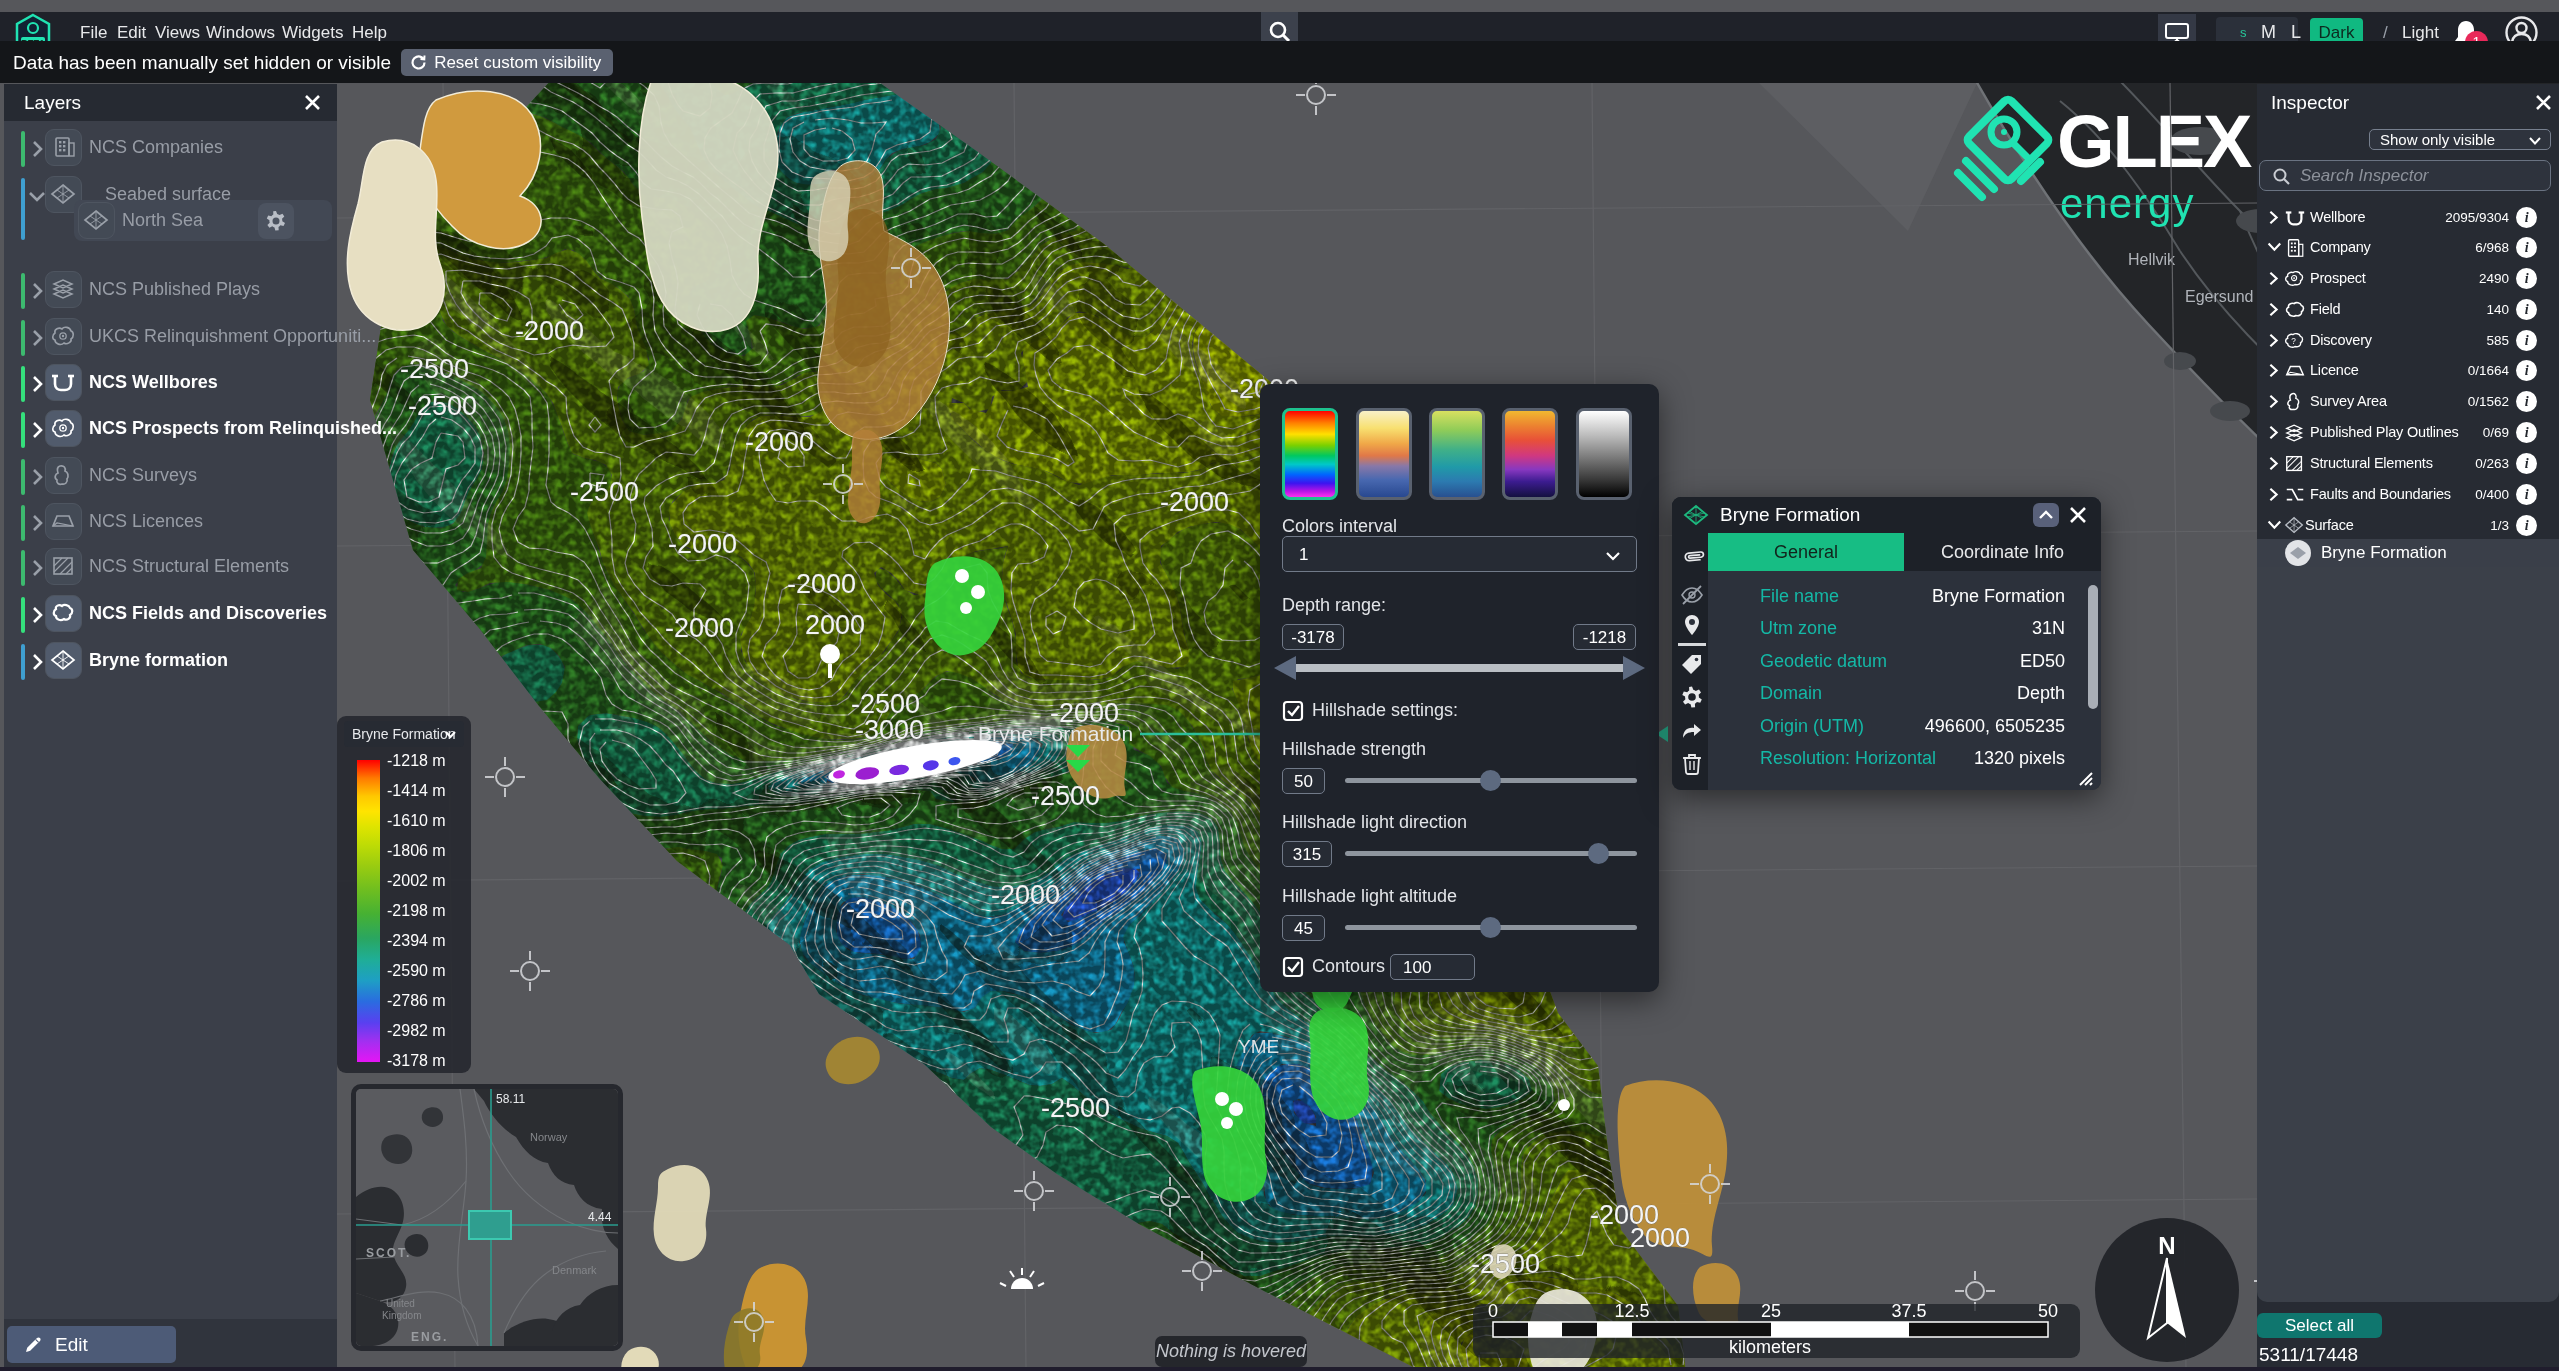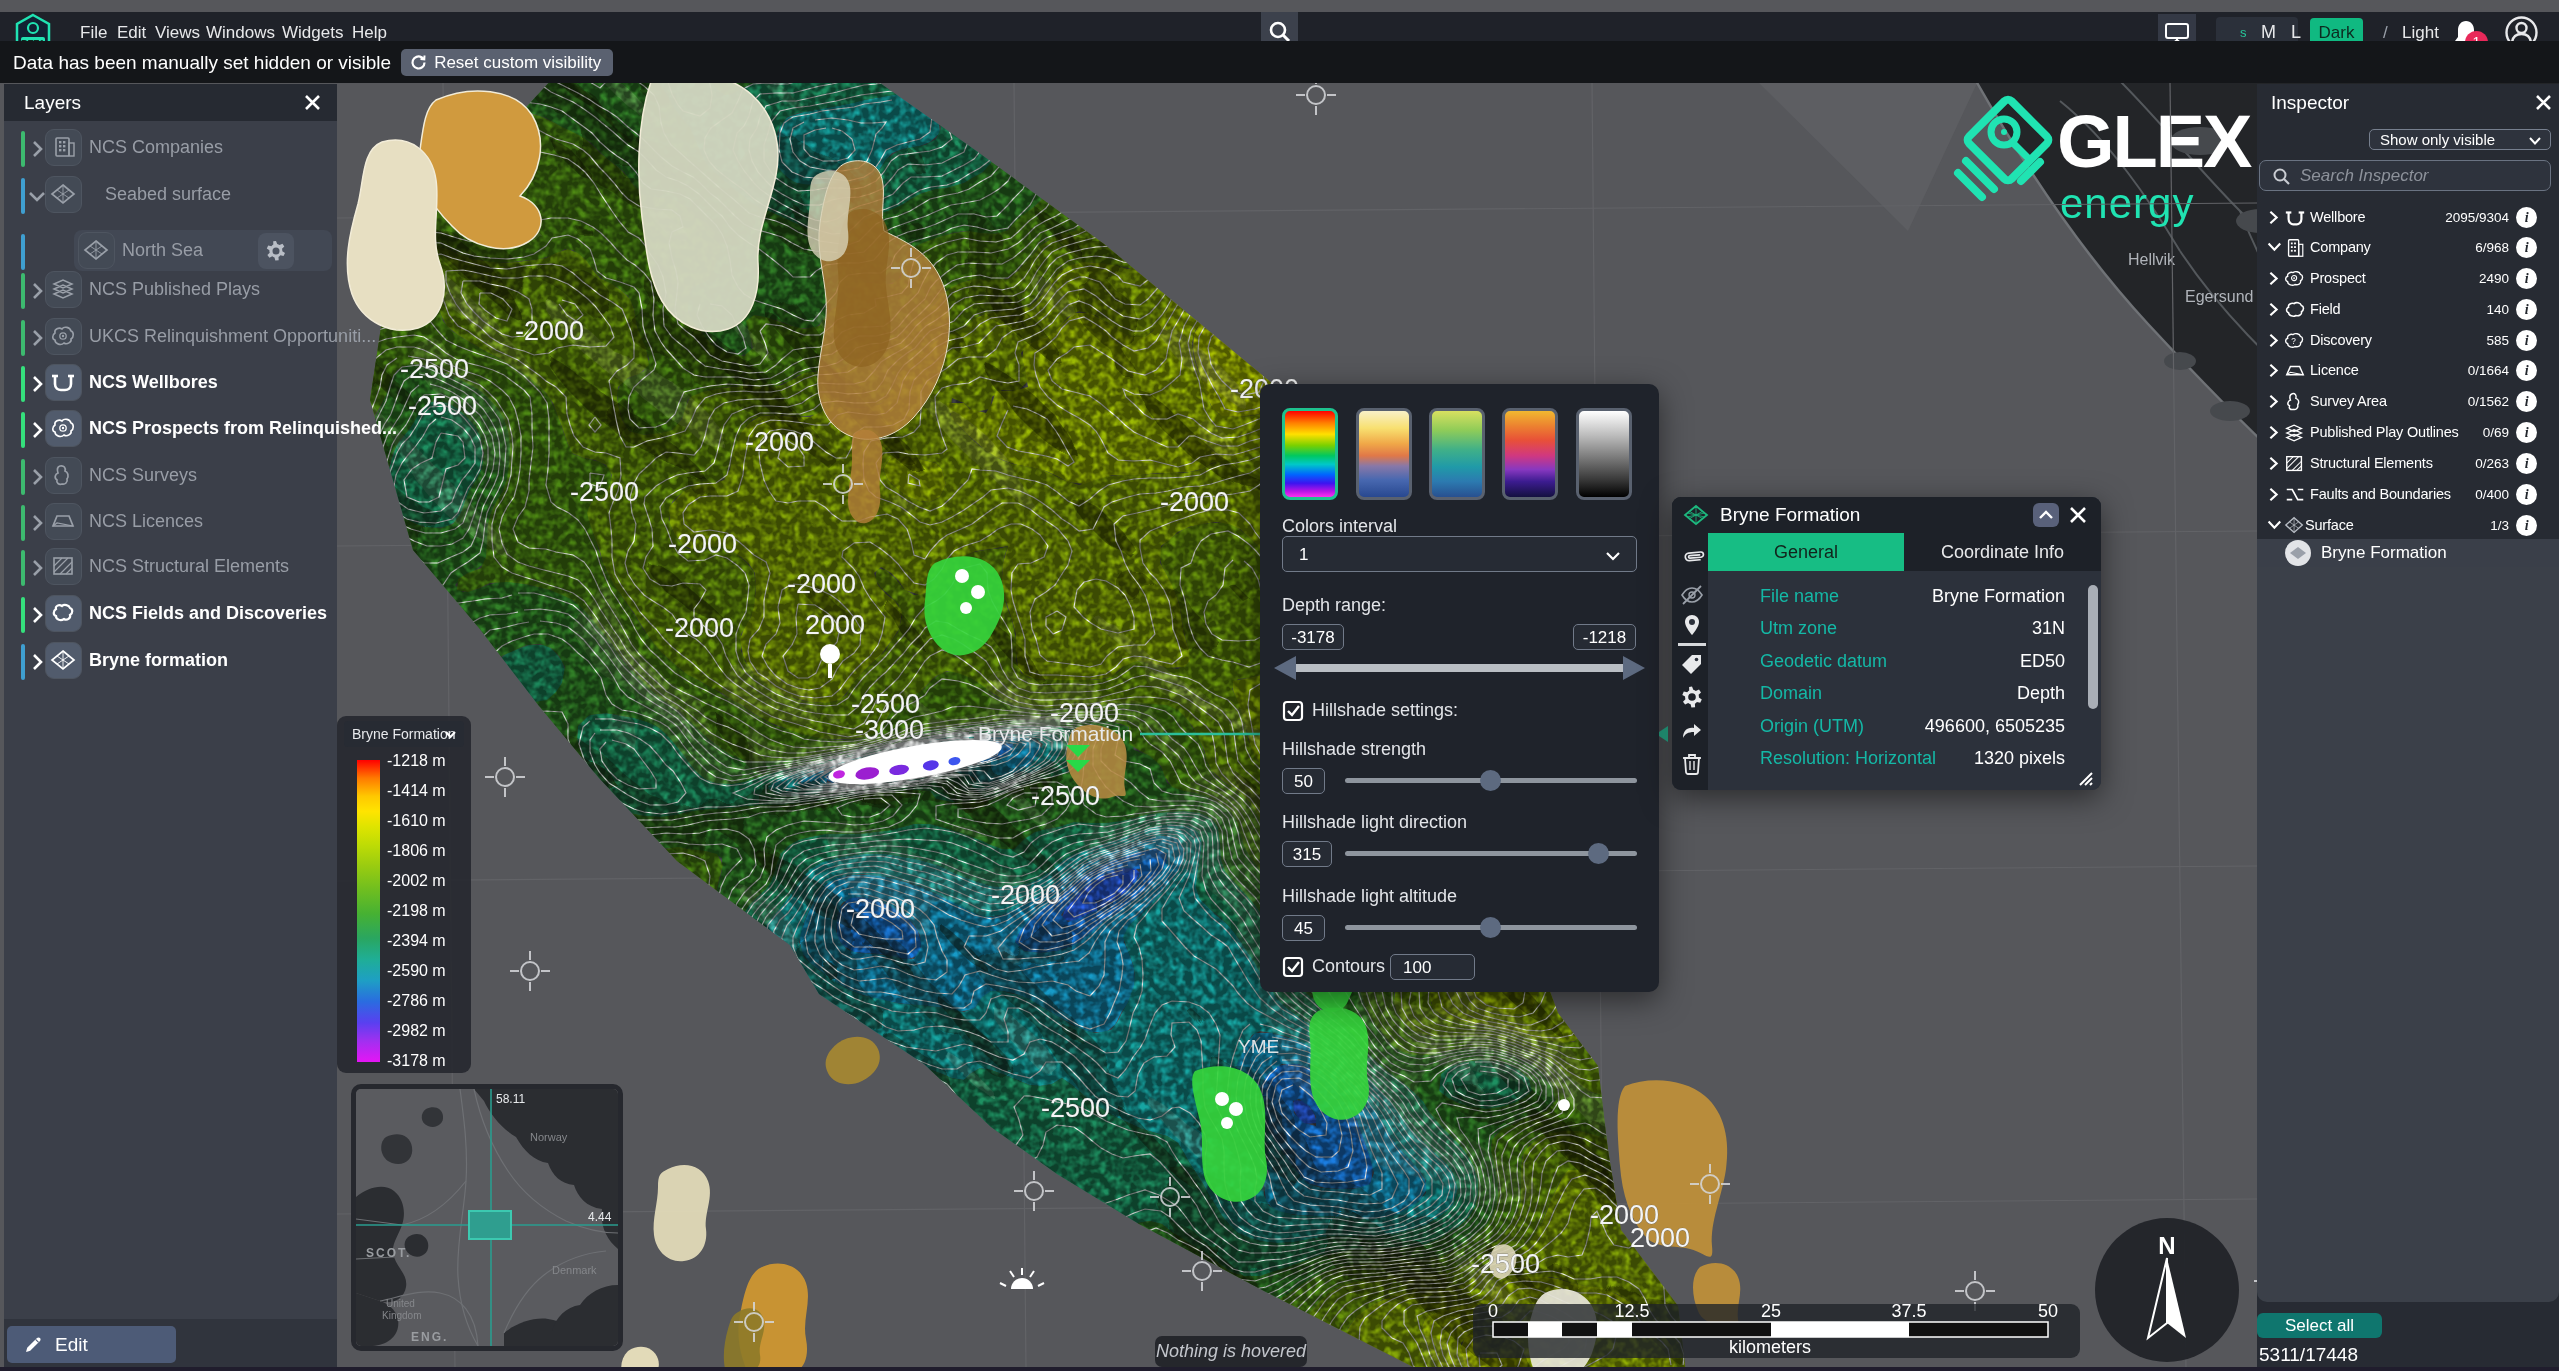--- a/index.html
+++ b/index.html
@@ -394,21 +394,21 @@
         <path d="M4,8 L11,15 L18,8" fill="none" stroke="#9aa0a9" stroke-width="2.6"></path>
       </svg>
       <div class="libox" style="left:41px;">
         <svg style="position:absolute;left:4px;top:4px;" width="26" height="26" viewBox="0 0 26 26">
           <path d="M13,4 L24,13 L13,22 L2,13 Z" fill="none" stroke="#9aa0a9" stroke-width="1.7"></path>
           <path d="M7,9 L19,17 M19,9 L7,17 M13,4 L13,22" stroke="#9aa0a9" stroke-width="0.9"></path>
         </svg>
       </div>
       <div class="ltext" style="left:85px;margin-left:16px;">Seabed surface</div>
     </div>
-    <div class="lrow" style="top:146px;padding-left:25px;">
+    <div class="lrow" style="top:116px;padding-left:25px;">
       <div class="lbar" style="background:#3f9fd0;"></div>
       <div style="position:absolute;left:70px;top:0;width:258px;height:41px;background:#424854;border-radius:8px;"></div>
       <div class="libox" style="left:74px;">
         <svg style="position:absolute;left:4px;top:4px;" width="26" height="26" viewBox="0 0 26 26">
           <path d="M13,4 L24,13 L13,22 L2,13 Z" fill="none" stroke="#9aa0a9" stroke-width="1.7"></path>
           <path d="M7,9 L19,17 M19,9 L7,17 M13,4 L13,22" stroke="#9aa0a9" stroke-width="0.9"></path>
         </svg>
       </div>
       <div class="ltext" style="left:118px;">North Sea</div>
       <div style="position:absolute;left:254px;top:3px;width:36px;height:36px;background:#4c5360;border-radius:8px;">

